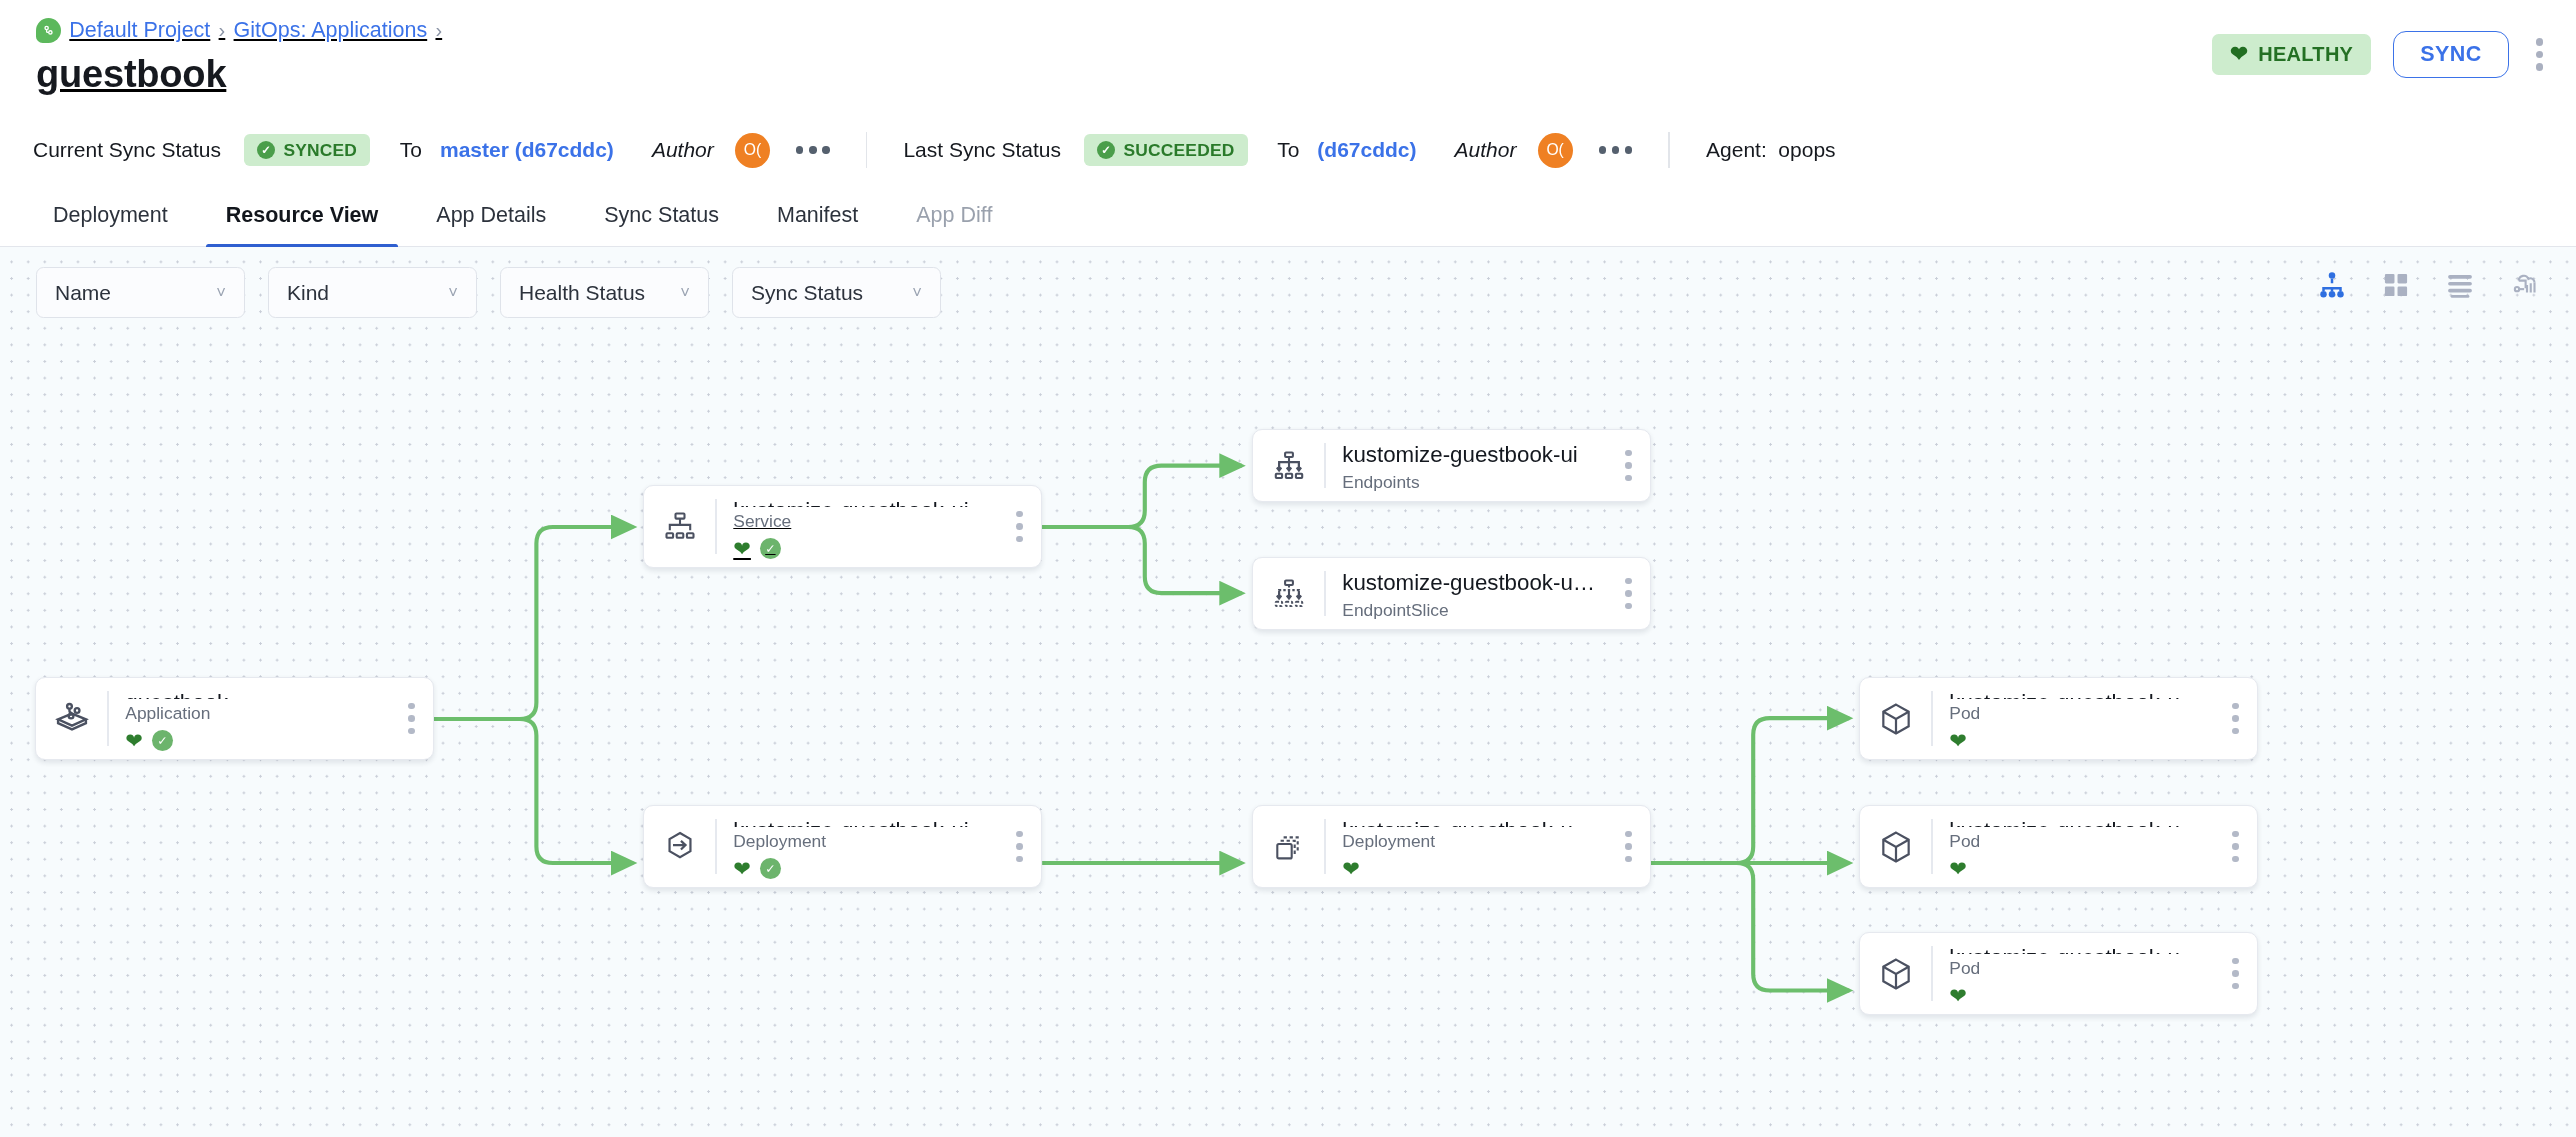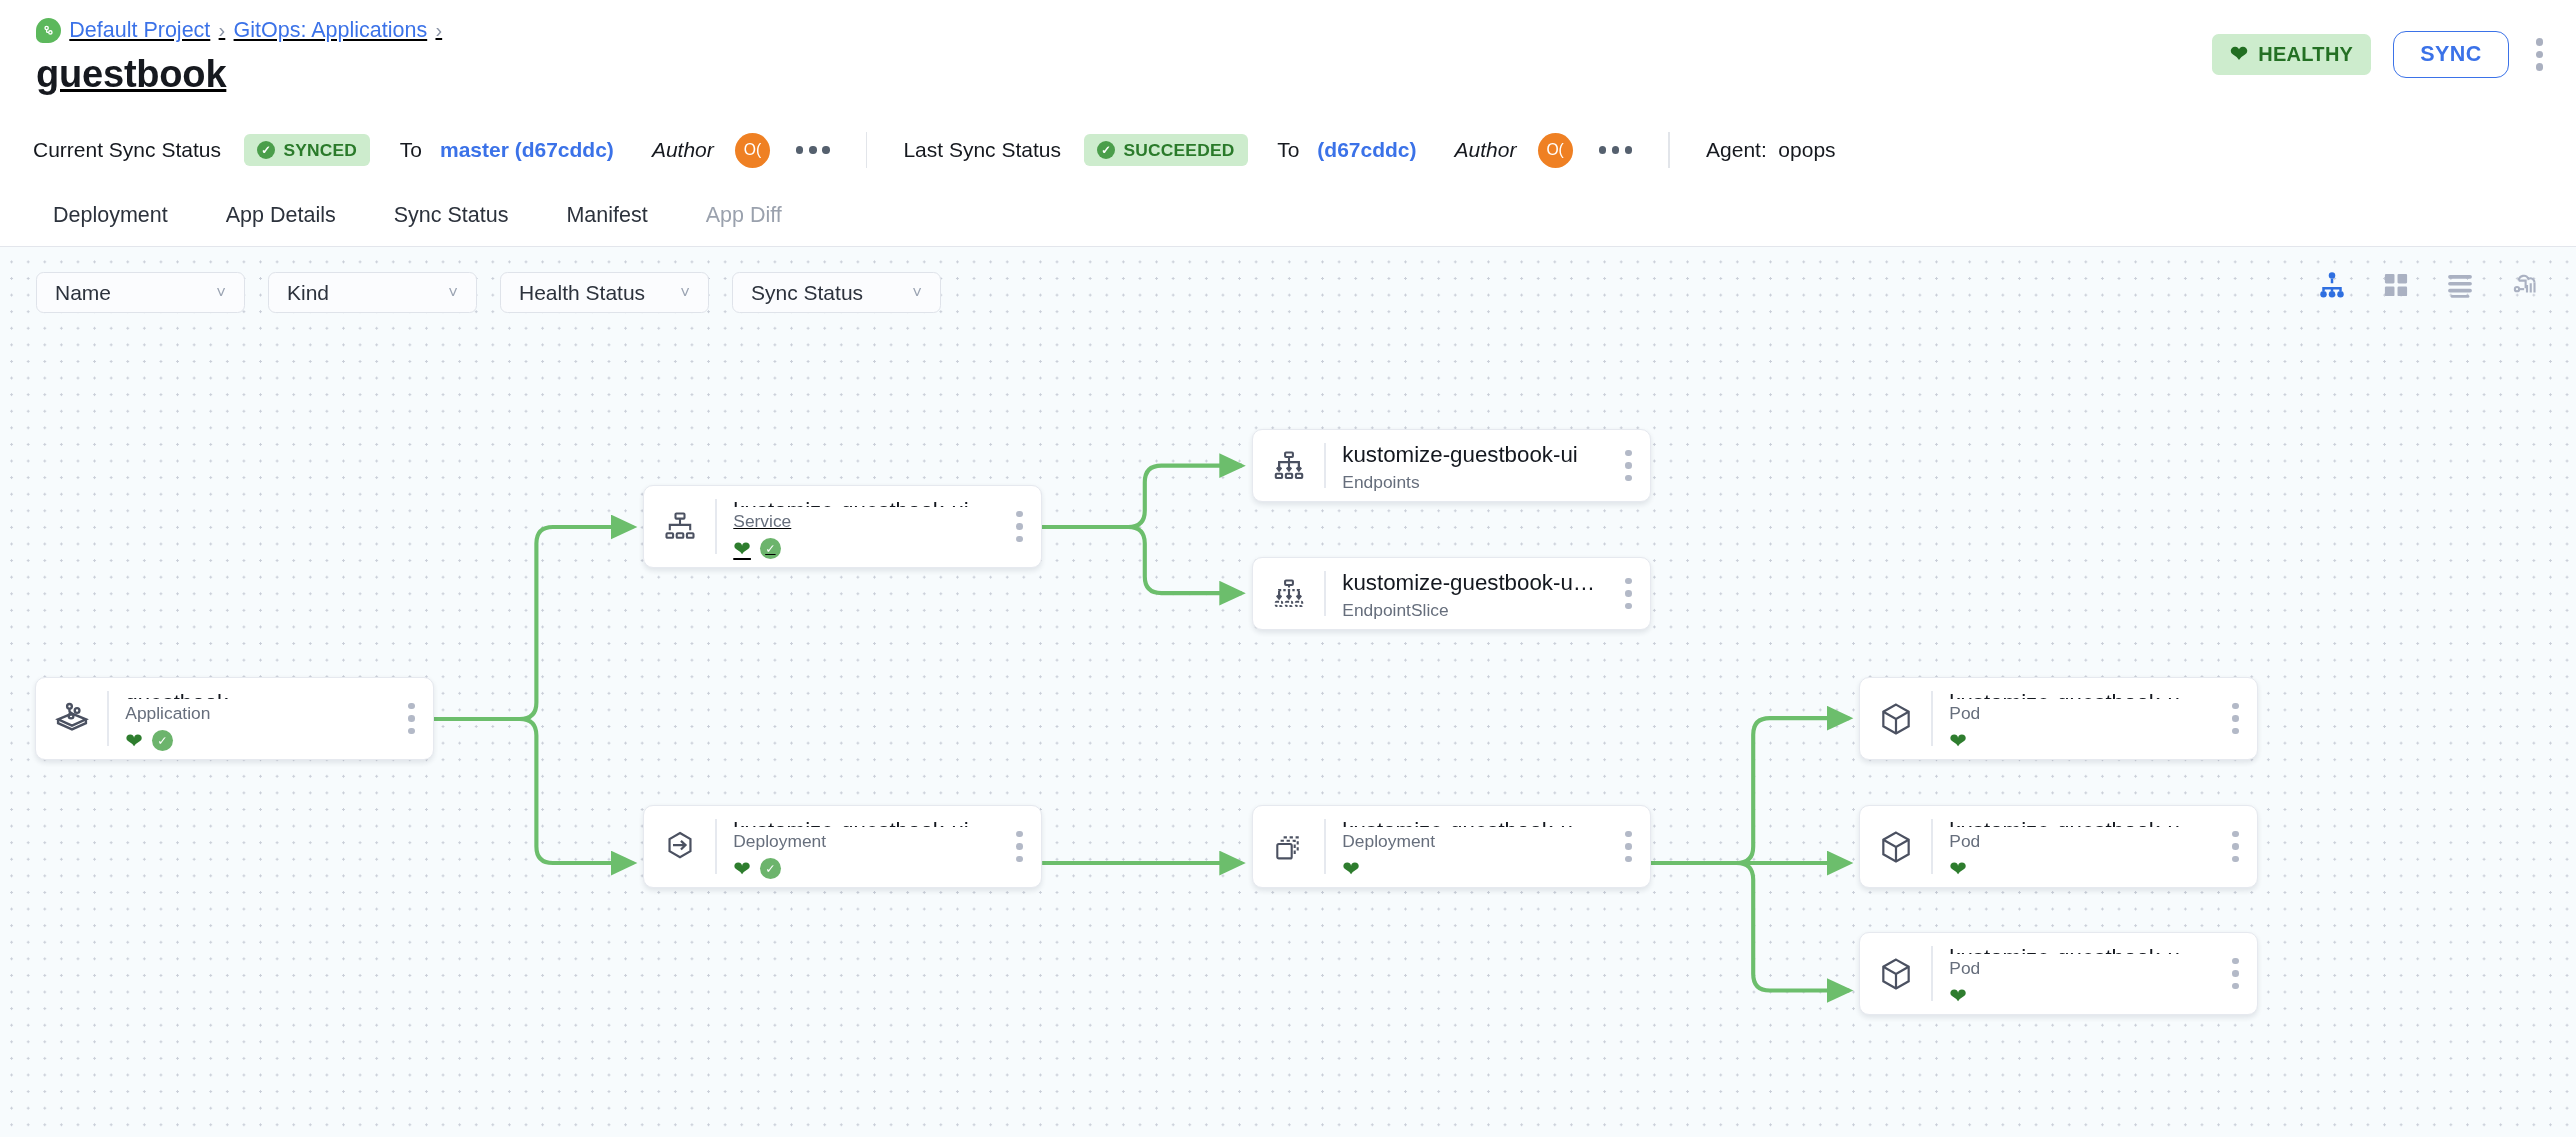--- a/index.html
+++ b/index.html
@@ -138,21 +138,21 @@
     position: absolute; left: 0; right: 0; top: 0;
     height: 91px;
     display: flex; align-items: center;
     padding: 0 36px;
     gap: 23px;
   }
   .select {
     background: #fbfcfe;
     border: 1.7px solid #dfe3ea;
     border-radius: 7.4px;
-    height: 41px; min-width: 209px;
+    height: 51px; min-width: 209px;
     display: flex; align-items: center; justify-content: space-between;
     padding: 0 18px;
     font-size: 21px; color: #2c323c;
     cursor: pointer;
   }
   .select .chev { color: #9aa3b2; font-size: 16.6px; margin-left: 16.6px; }
   .viewicons {
     position: absolute; right: 36px; top: 23px;
     display: flex; align-items: center; gap: 35px;
   }
@@ -273,20 +273,21 @@
 
   <span class="vdiv"></span>
 
   <span class="agent">
     <span>Agent:</span><b>opops</b>
   </span>
 </div>
 
 <div class="tabs">
   <div class="tab">Deployment</div>
+  <div class="tab active">Resource View</div>
   <div class="tab">App Details</div>
   <div class="tab">Sync Status</div>
   <div class="tab">Manifest</div>
   <div class="tab disabled">App Diff</div>
 </div>
 
 <div class="canvas">
 
   <div class="filterbar">
     <div class="select">

